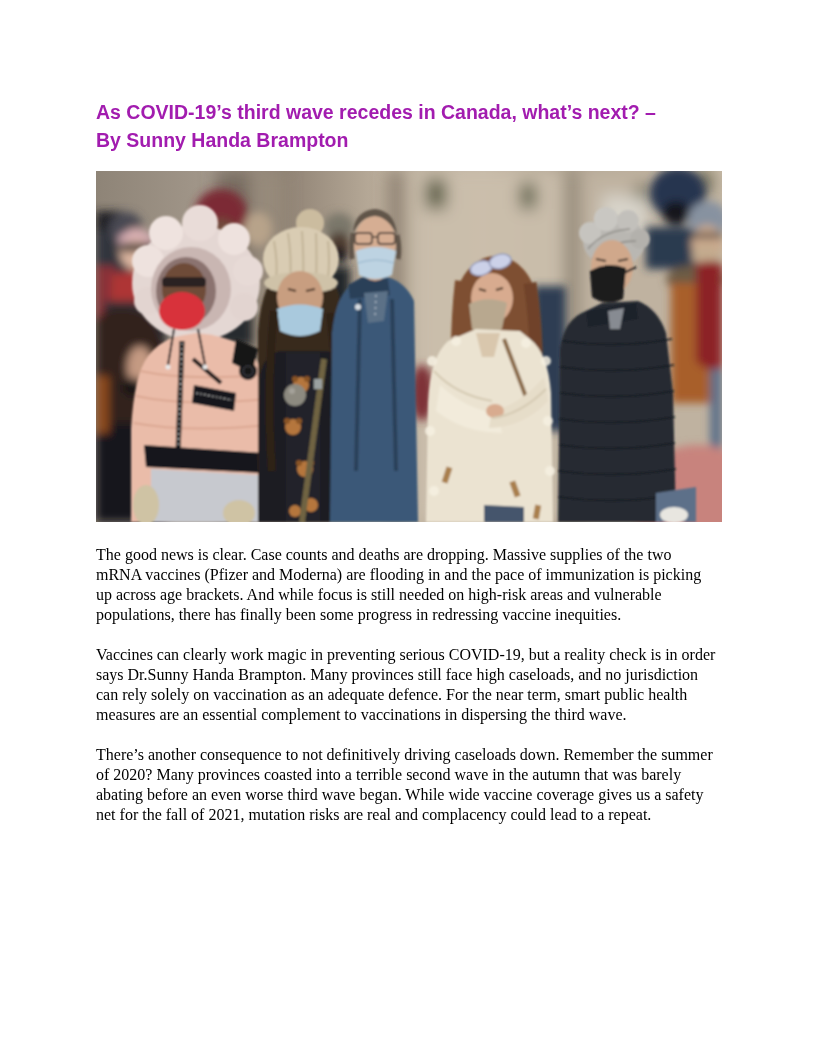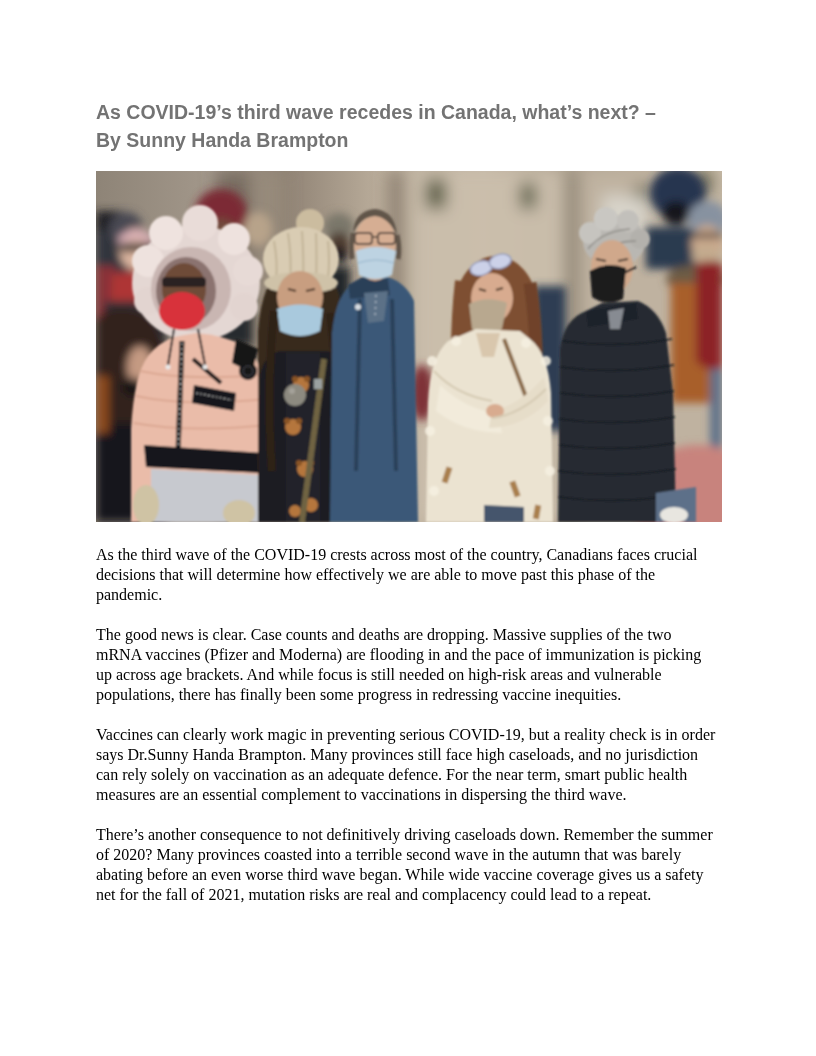--- a/index.html
+++ b/index.html
@@ -16,21 +16,21 @@
     left:96px;top:98px;
     width:624px;
   }
   h1.headline{
     margin:0;
     max-width:565px;
     font-family:"Liberation Sans","DejaVu Sans",sans-serif;
     font-weight:bold;
     font-size:19.5px;
     line-height:28px;
-    color:#737373;
+    color:#a21caf;
     letter-spacing:0;
   }
   figure.photo{
     margin:17px 0 0 0;
     width:626px;height:351px;
     line-height:0;
   }
   figure.photo svg{display:block;width:626px;height:351px;}
   .body-text{margin-top:23px;}
   .body-text p{
@@ -288,20 +288,19 @@
               <path d="M462,326 Q520,334 580,324"></path>
             </g>
             <path d="M560,322 L600,316 L600,351 L560,351 Z" fill="#5d7089"></path>
             <ellipse cx="578" cy="344" rx="14" ry="8" fill="#e8e6e0"></ellipse>
           </g>
         </g>
       </svg>
     </figure>
 
     <div class="body-text">
-      <p>As the third wave of the COVID-19 crests across most of the country, Canadians faces crucial decisions that will determine how effectively we are able to move past this phase of the pandemic.</p>
       <p>The good news is clear. Case counts and deaths are dropping. Massive supplies of the two mRNA vaccines (Pfizer and Moderna) are flooding in and the pace of immunization is picking up across age brackets. And while focus is still needed on high-risk areas and vulnerable populations, there has finally been some progress in redressing vaccine inequities.</p>
       <p>Vaccines can clearly work magic in preventing serious COVID-19, but a reality check is in order says Dr.Sunny Handa Brampton. Many provinces still face high caseloads, and no jurisdiction can rely solely on vaccination as an adequate defence. For the near term, smart public health measures are an essential complement to vaccinations in dispersing the third wave.</p>
       <p>There’s another consequence to not definitively driving caseloads down. Remember the summer of 2020? Many provinces coasted into a terrible second wave in the autumn that was barely abating before an even worse third wave began. While wide vaccine coverage gives us a safety net for the fall of 2021, mutation risks are real and complacency could lead to a repeat.</p>
     </div>
 
   </div>
 </div>
 
 </body></html>

